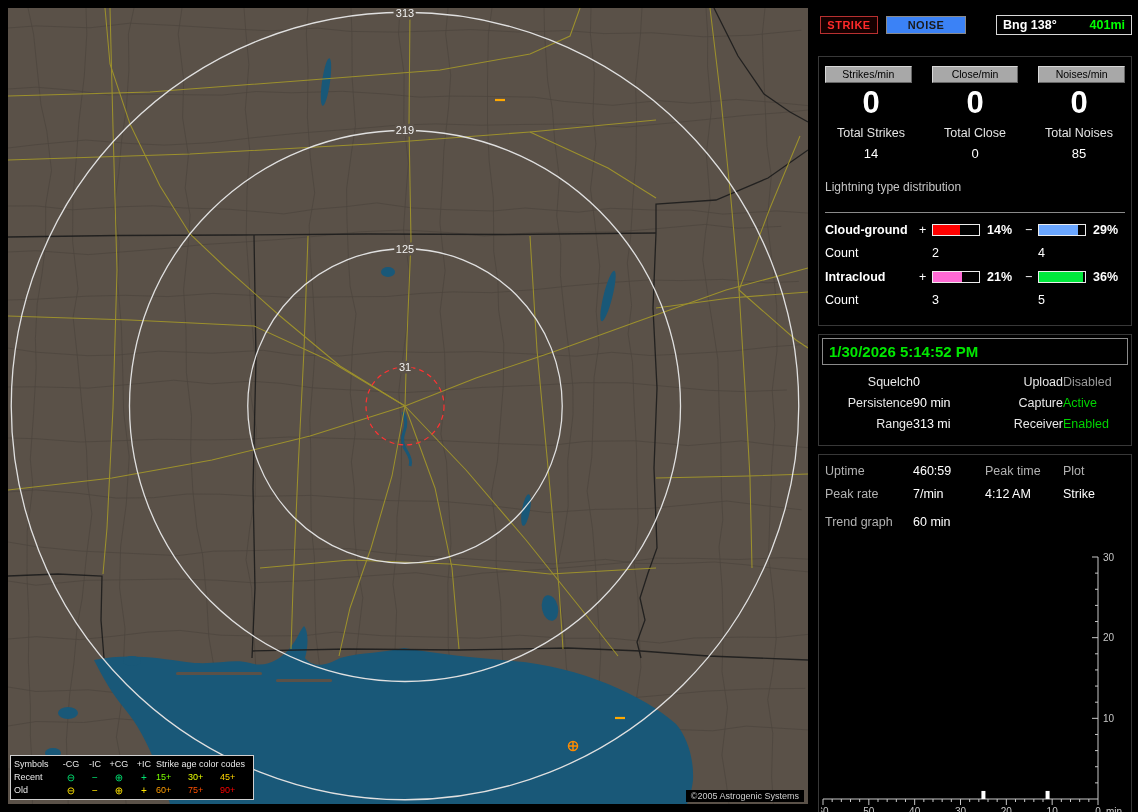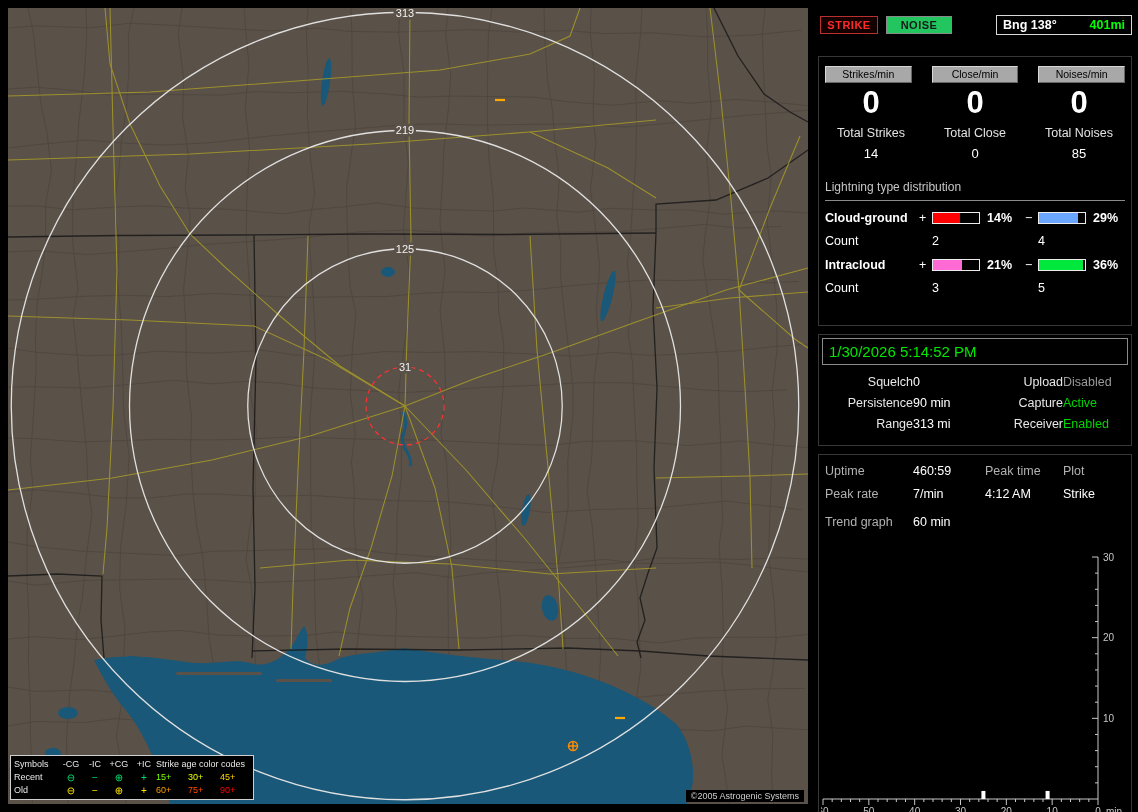--- a/index.html
+++ b/index.html
@@ -21,50 +21,50 @@
   .lg-sym-h{text-align:center;color:#e8e8e8;}
   .lg-age-h{grid-column:6/9;color:#e8e8e8;}
   .lg-age{text-align:left;}
 
   
   .panel{position:absolute;left:818px;top:8px;width:314px;height:796px;}
   .p-top{position:absolute;top:6px;left:0;width:100%;height:22px;display:flex;align-items:center;}
   .btn{height:18px;font-weight:bold;font-size:11px;display:flex;align-items:center;justify-content:center;
        letter-spacing:.5px;cursor:pointer;box-sizing:border-box;}
   .btn.strike{width:58px;background:#150000;color:#ff2a2a;border:1px solid #b83030;margin-left:2px;}
-  .btn.noise{width:66px;background:#22c55e;color:#1a1a1a;border:1px solid #8a8a8a;margin-left:8px;}
+  .btn.noise{width:80px;background:#3b82f6;color:#1a1a1a;border:1px solid #8a8a8a;margin-left:8px;}
   .bng{margin-left:auto;height:20px;min-width:136px;background:#000;border:1px solid #d8d8d8;display:flex;
        align-items:center;padding:0 6px;font-weight:bold;font-size:12.5px;box-sizing:border-box;}
   .bng .dist{margin-left:auto;color:#00ff00;}
 
   .section{position:absolute;left:0;width:100%;background:#000;border:1px solid #383838;box-sizing:border-box;}
   .sec-a{top:48px;height:270px;}
   .sec-b{top:326px;height:112px;}
   .sec-c{top:446px;height:366px;}
 
   .chips{display:grid;grid-template-columns:1fr 1fr 1fr;gap:20px;margin:9px 6px 0;}
   .chip{height:15px;line-height:15px;text-align:center;font-size:10.5px;background:#a8a8a8;color:#000;
         border-top:1px solid #d8d8d8;border-left:1px solid #d8d8d8;border-right:1px solid #666;border-bottom:1px solid #666;}
   .bignums{display:grid;grid-template-columns:1fr 1fr 1fr;margin-top:2px;}
   .bignum{font-size:31px;font-weight:bold;text-align:center;line-height:36px;}
   .trow{display:grid;grid-template-columns:1fr 1fr 1fr;margin-top:5px;}
   .tlabel{text-align:center;font-size:12.5px;color:#e4e4e4;}
   .tvalue{text-align:center;font-size:13px;color:#fff;margin-top:1px;}
 
-  .dist-title{margin:19px 6px 0;padding-bottom:6px;border-bottom:1px solid #8a8a8a;color:#c6c6c6;font-size:12px;}
+  .dist-title{margin:19px 6px 0;padding-bottom:18px;border-bottom:1px solid #8a8a8a;color:#c6c6c6;font-size:12px;}
   .dist-row,.count-row{display:grid;grid-template-columns:94px 13px 50px 43px 13px 50px auto;
                        align-items:center;margin:10px 0 0 6px;font-size:12.5px;}
   .count-row{margin-top:9px;}
   .dist-label{font-weight:bold;}
   .sign{text-align:left;}
   .bar{width:46px;height:10px;border:1px solid #ececec;background:#000;display:block;}
   .bar .fill{display:block;height:100%;width:0;}
   .pct{font-weight:bold;padding-left:5px;}
 
-  .datebox{margin:3px;border:1px solid #8a8a8a;padding:4px 6px;font-size:15px;font-weight:normal;color:#00e800;}
+  .datebox{margin:3px;border:1px solid #8a8a8a;padding:4px 6px;font-size:15px;font-weight:bold;color:#00e800;}
   .settings{display:grid;grid-template-columns:88px 72px 78px auto;margin:10px 0 0 6px;row-gap:7px;font-size:12.5px;}
   .s-label{color:#e8e8e8;text-align:right;} .s-value{color:#fff;}
 
   .statusgrid{display:grid;grid-template-columns:88px 72px 78px auto;margin:9px 0 0 6px;row-gap:9px;font-size:12.5px;}
   .g-label{color:#b2b2b2;} .g-value{color:#fff;}
   .trendrow{display:grid;grid-template-columns:88px auto;margin:14px 0 0 6px;font-size:12.5px;}
   #trend{position:absolute;left:2px;bottom:4px;}
 </style>
 </head>
 <body>

